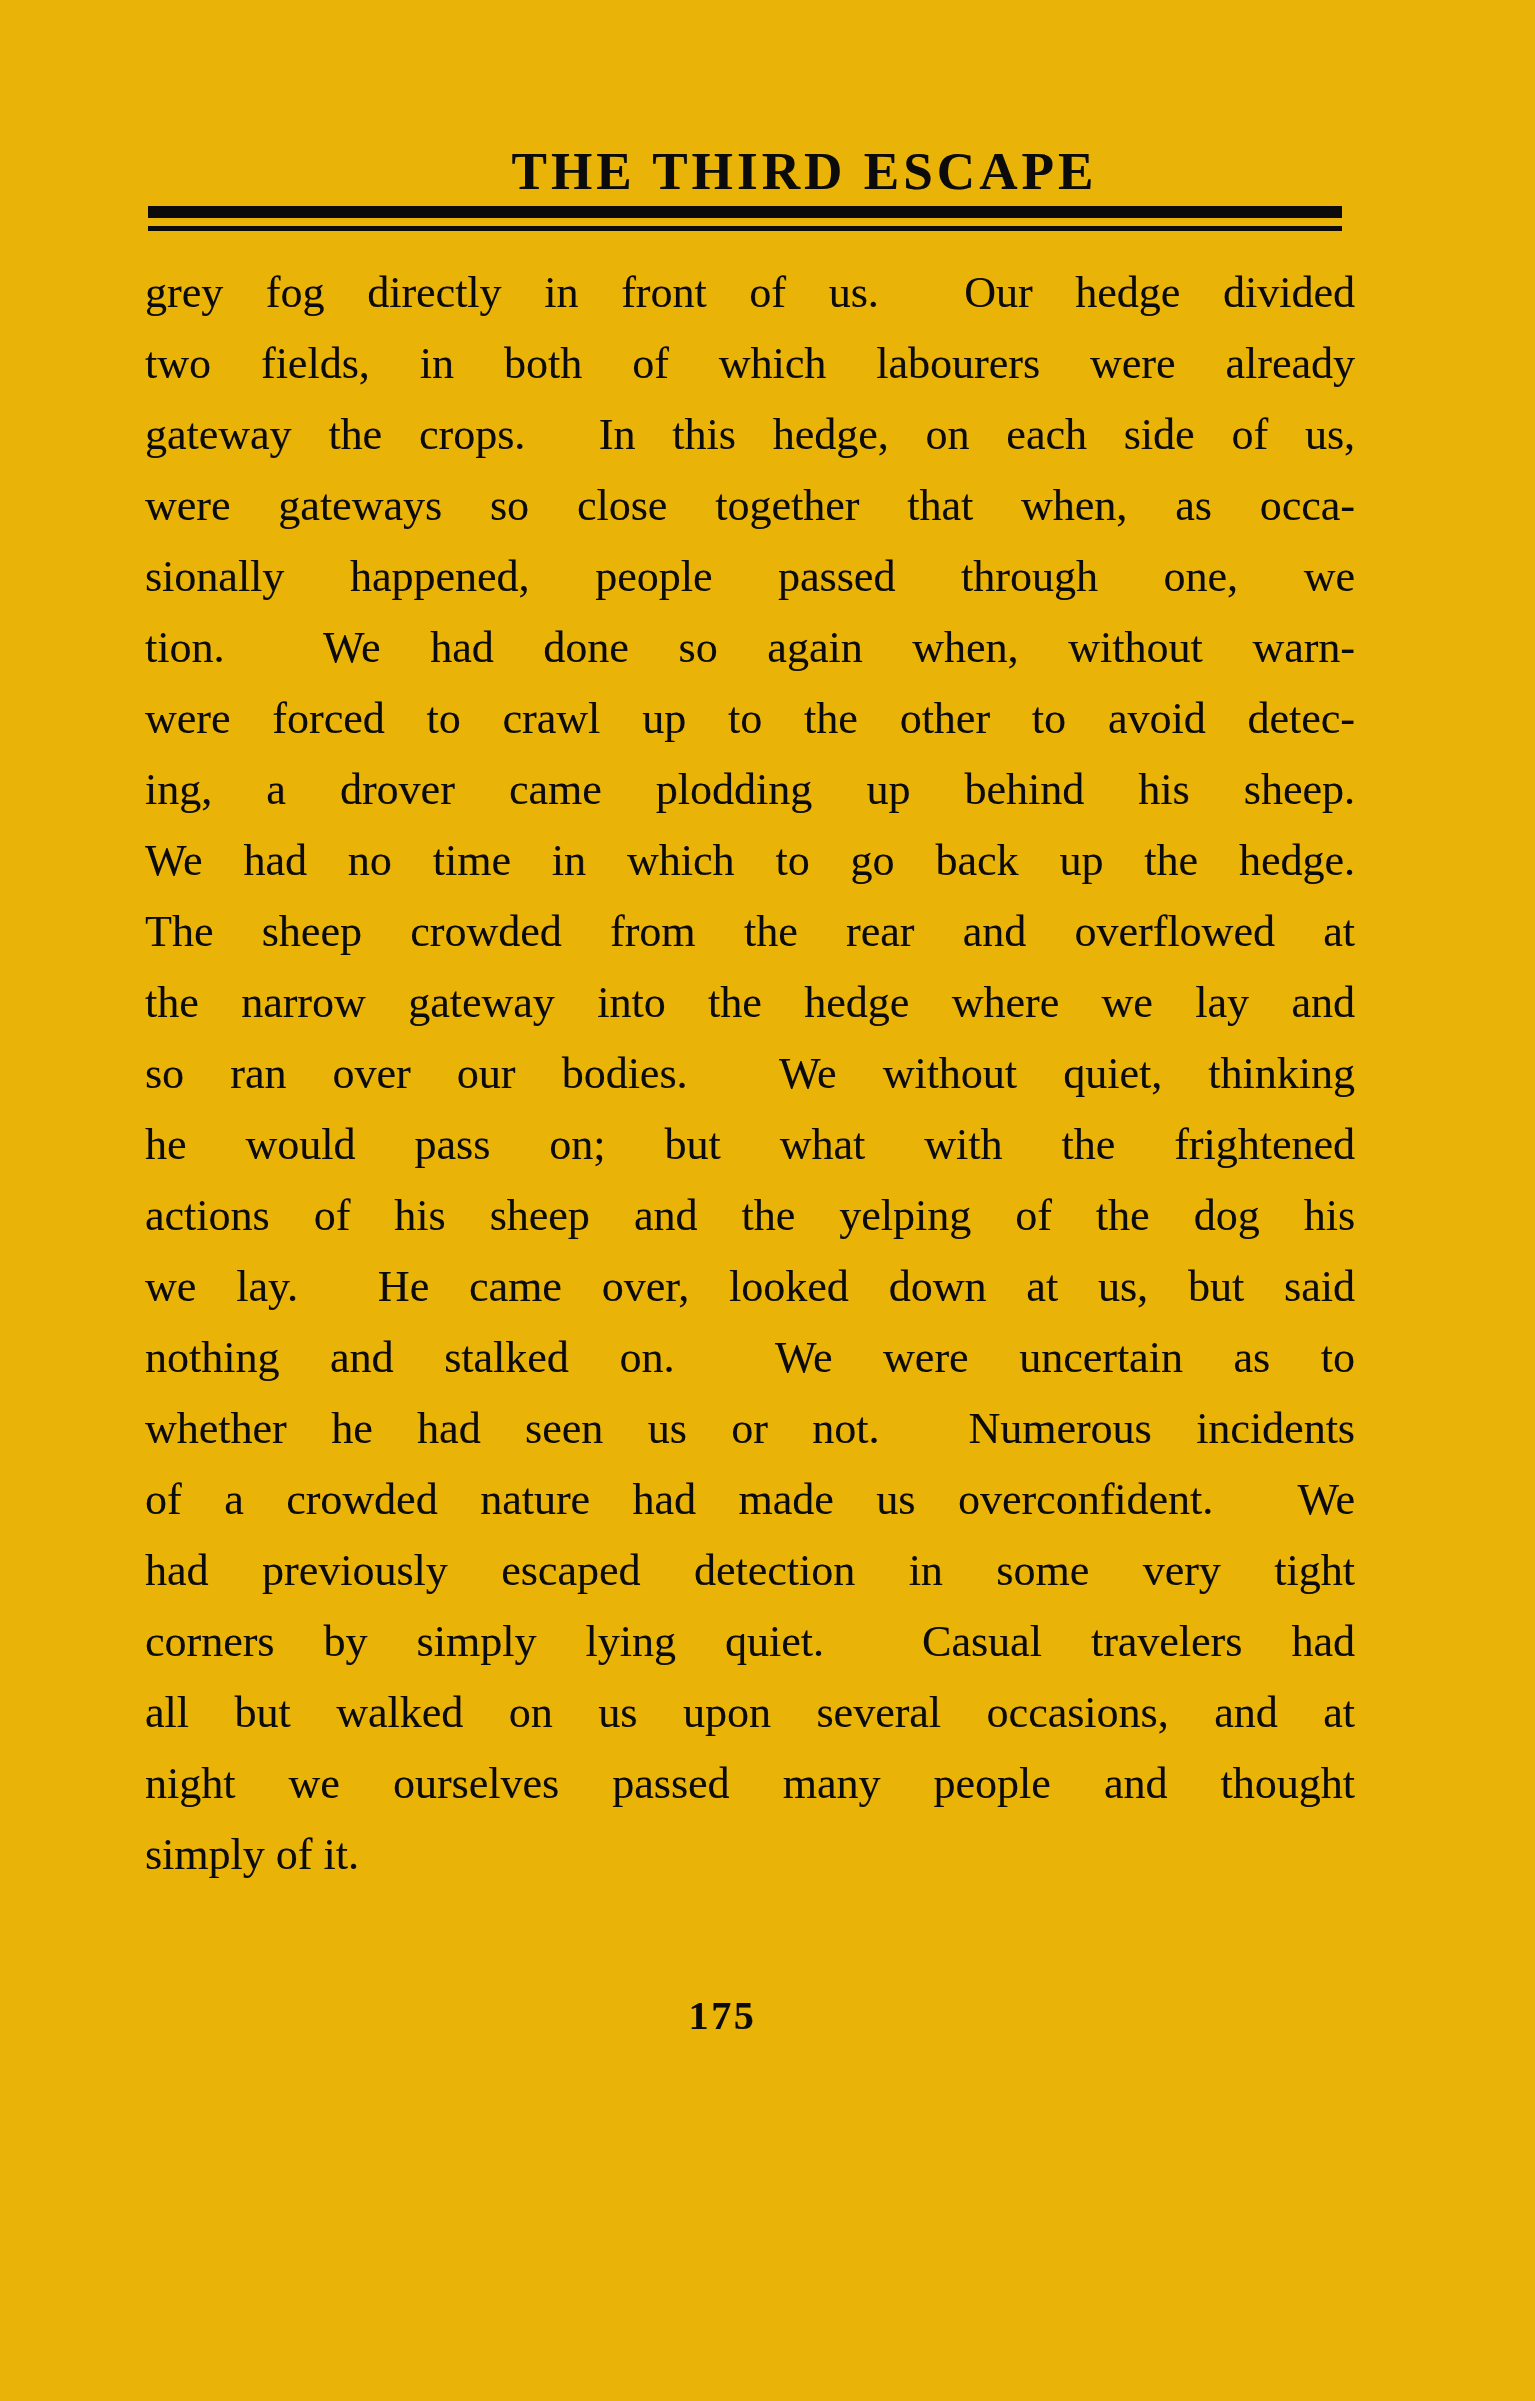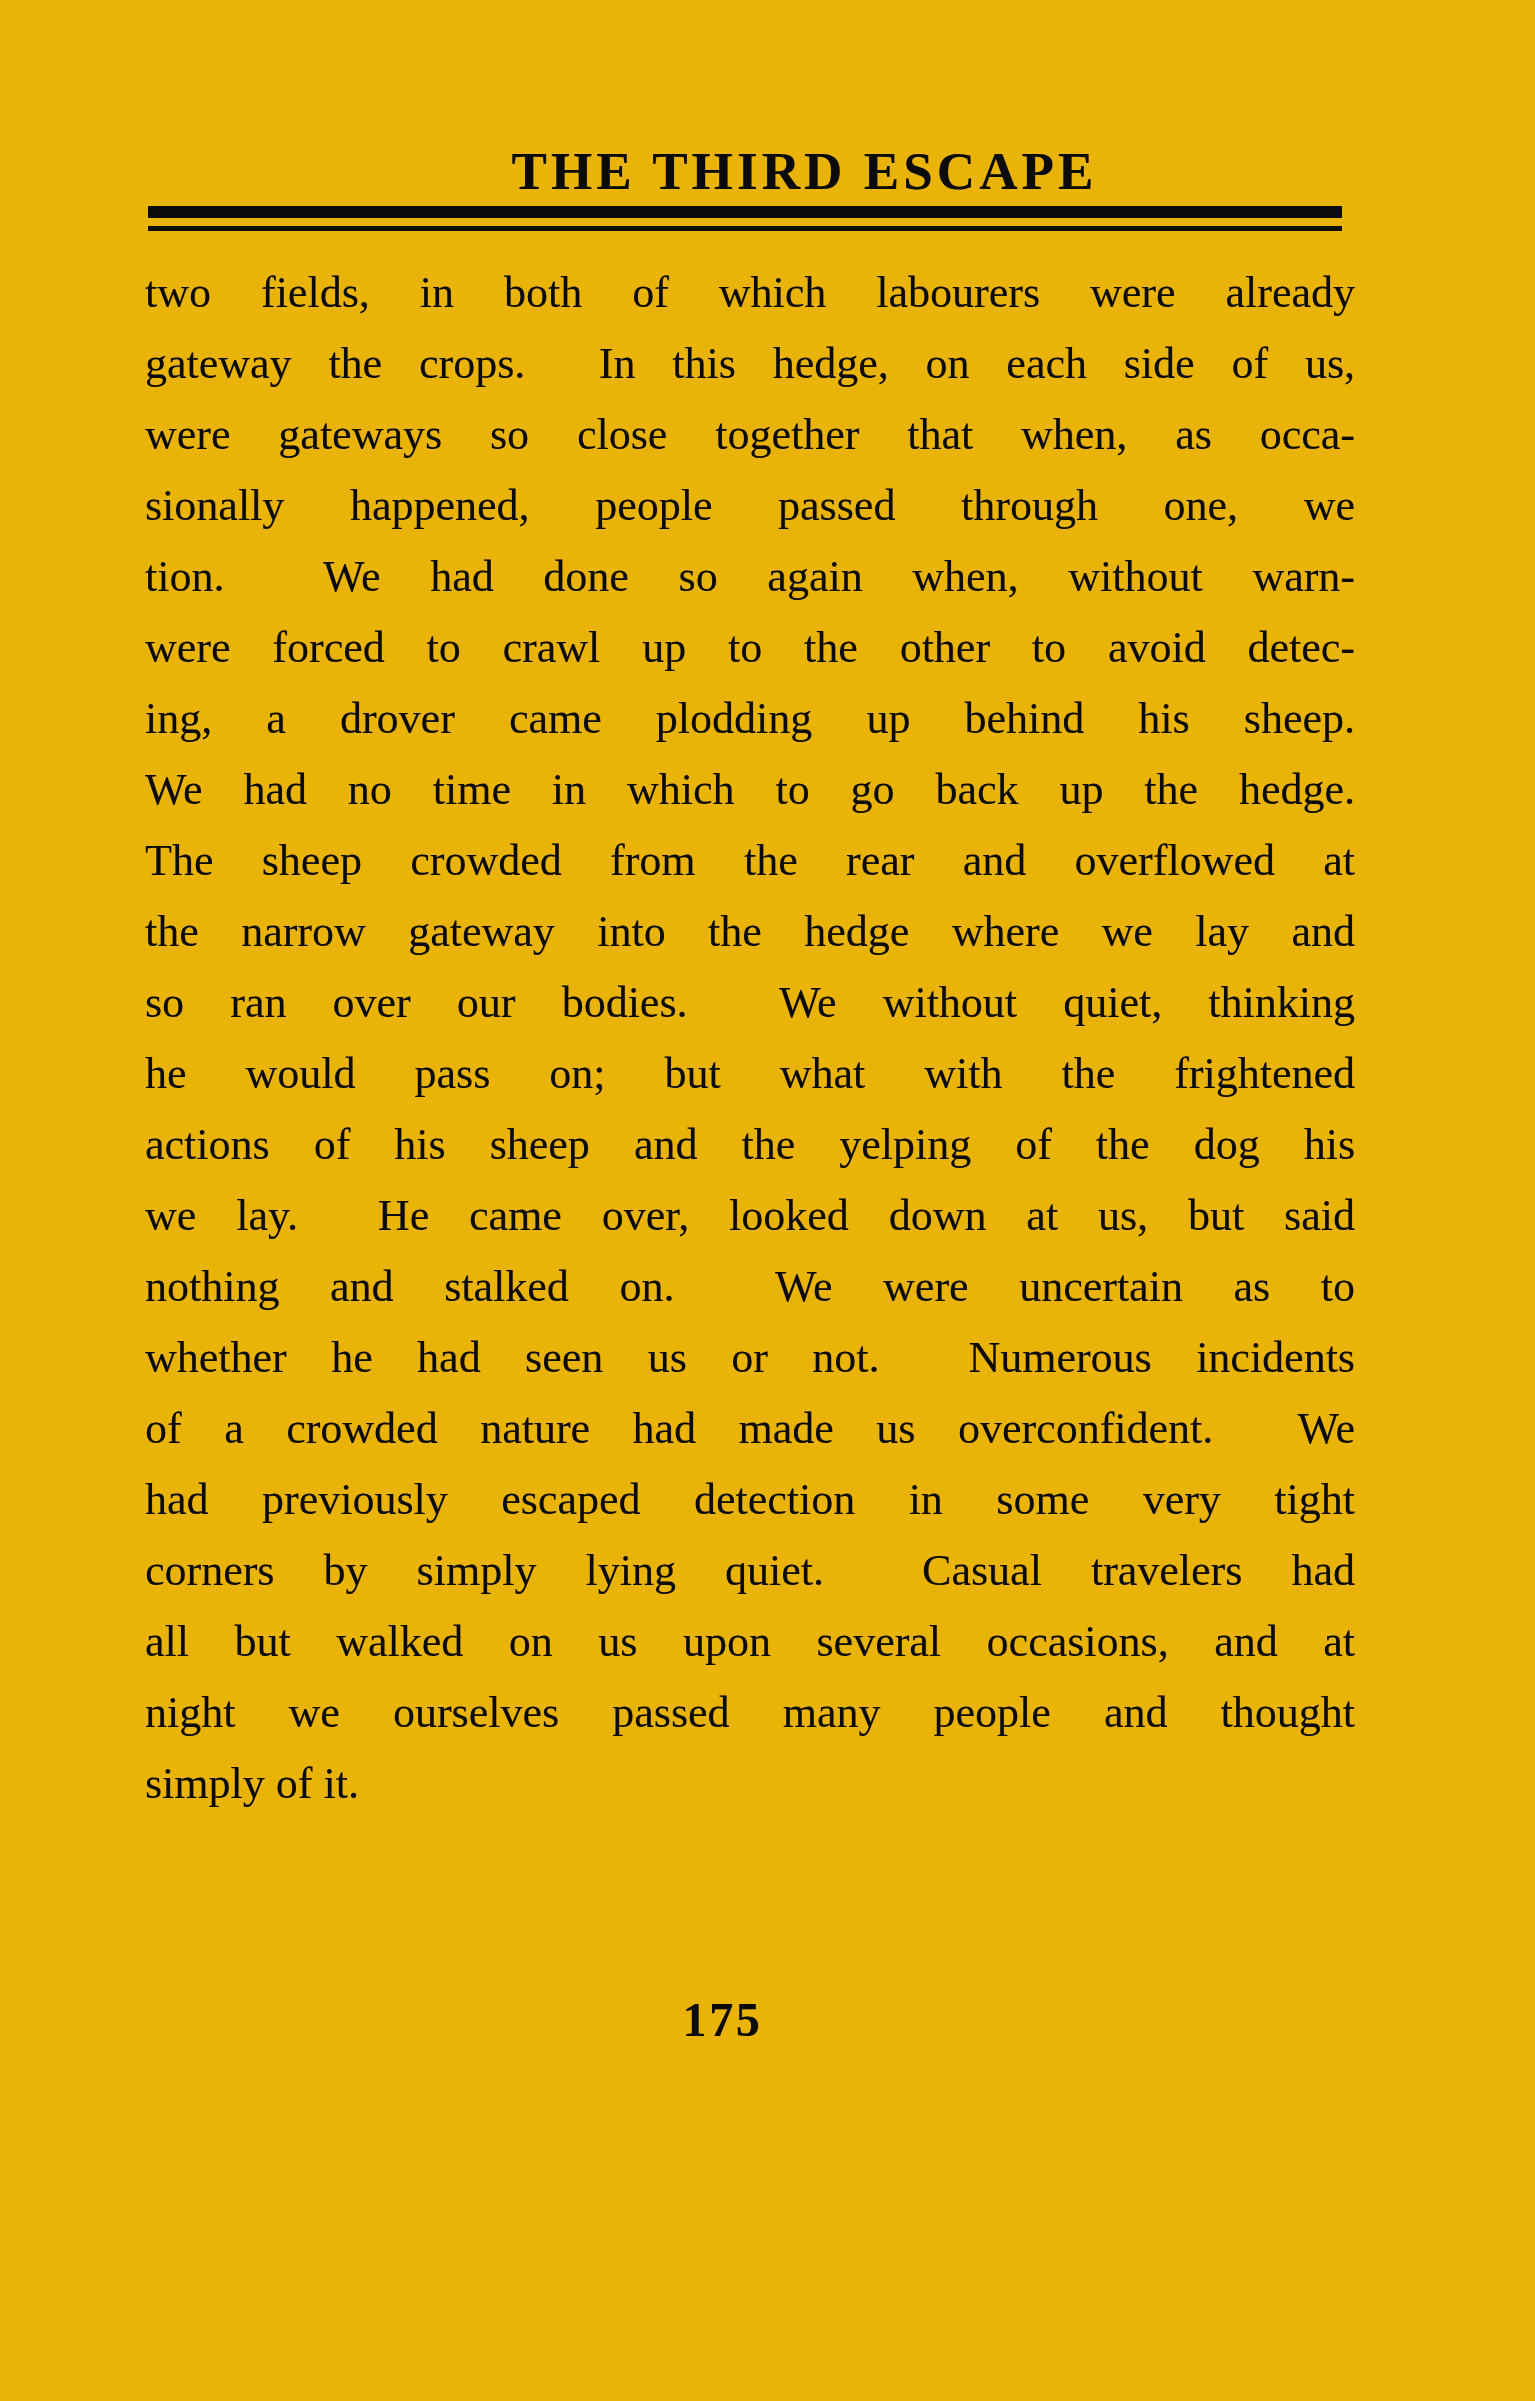--- a/index.html
+++ b/index.html
@@ -61,34 +61,35 @@
     text-align: left;
     text-align-last: left;
   }
   .page-number {
     position: absolute;
     top: 1992px;
     left: 147px;
     width: 1209px;
     text-align: center;
     transform: translateX(-29px);
-    font-size: 48px;
+    font-size: 40px;
     font-weight: bold;
     letter-spacing: 2.7px;
     text-shadow: 0.3px 0.3px 0 rgba(0,0,0,0.3);
   }
 </style>
 </head>
 <body>
 
 <div class="page">
   <div class="running-header">THE THIRD ESCAPE</div>
   <div class="rule rule-thick"></div>
   <div class="rule rule-thin"></div>
   <div class="body-text">
+      <div class="text-line">grey fog directly in front of us.  Our hedge divided</div>
       <div class="text-line">two fields, in both of which labourers were already</div>
       <div class="text-line">gateway the crops.  In this hedge, on each side of us,</div>
       <div class="text-line">were gateways so close together that when, as occa-</div>
       <div class="text-line">sionally happened, people passed through one, we</div>
       <div class="text-line">tion.  We had done so again when, without warn-</div>
       <div class="text-line">were forced to crawl up to the other to avoid detec-</div>
       <div class="text-line">ing, a drover came plodding up behind his sheep.</div>
       <div class="text-line">We had no time in which to go back up the hedge.</div>
       <div class="text-line">The sheep crowded from the rear and overflowed at</div>
       <div class="text-line">the narrow gateway into the hedge where we lay and</div>

